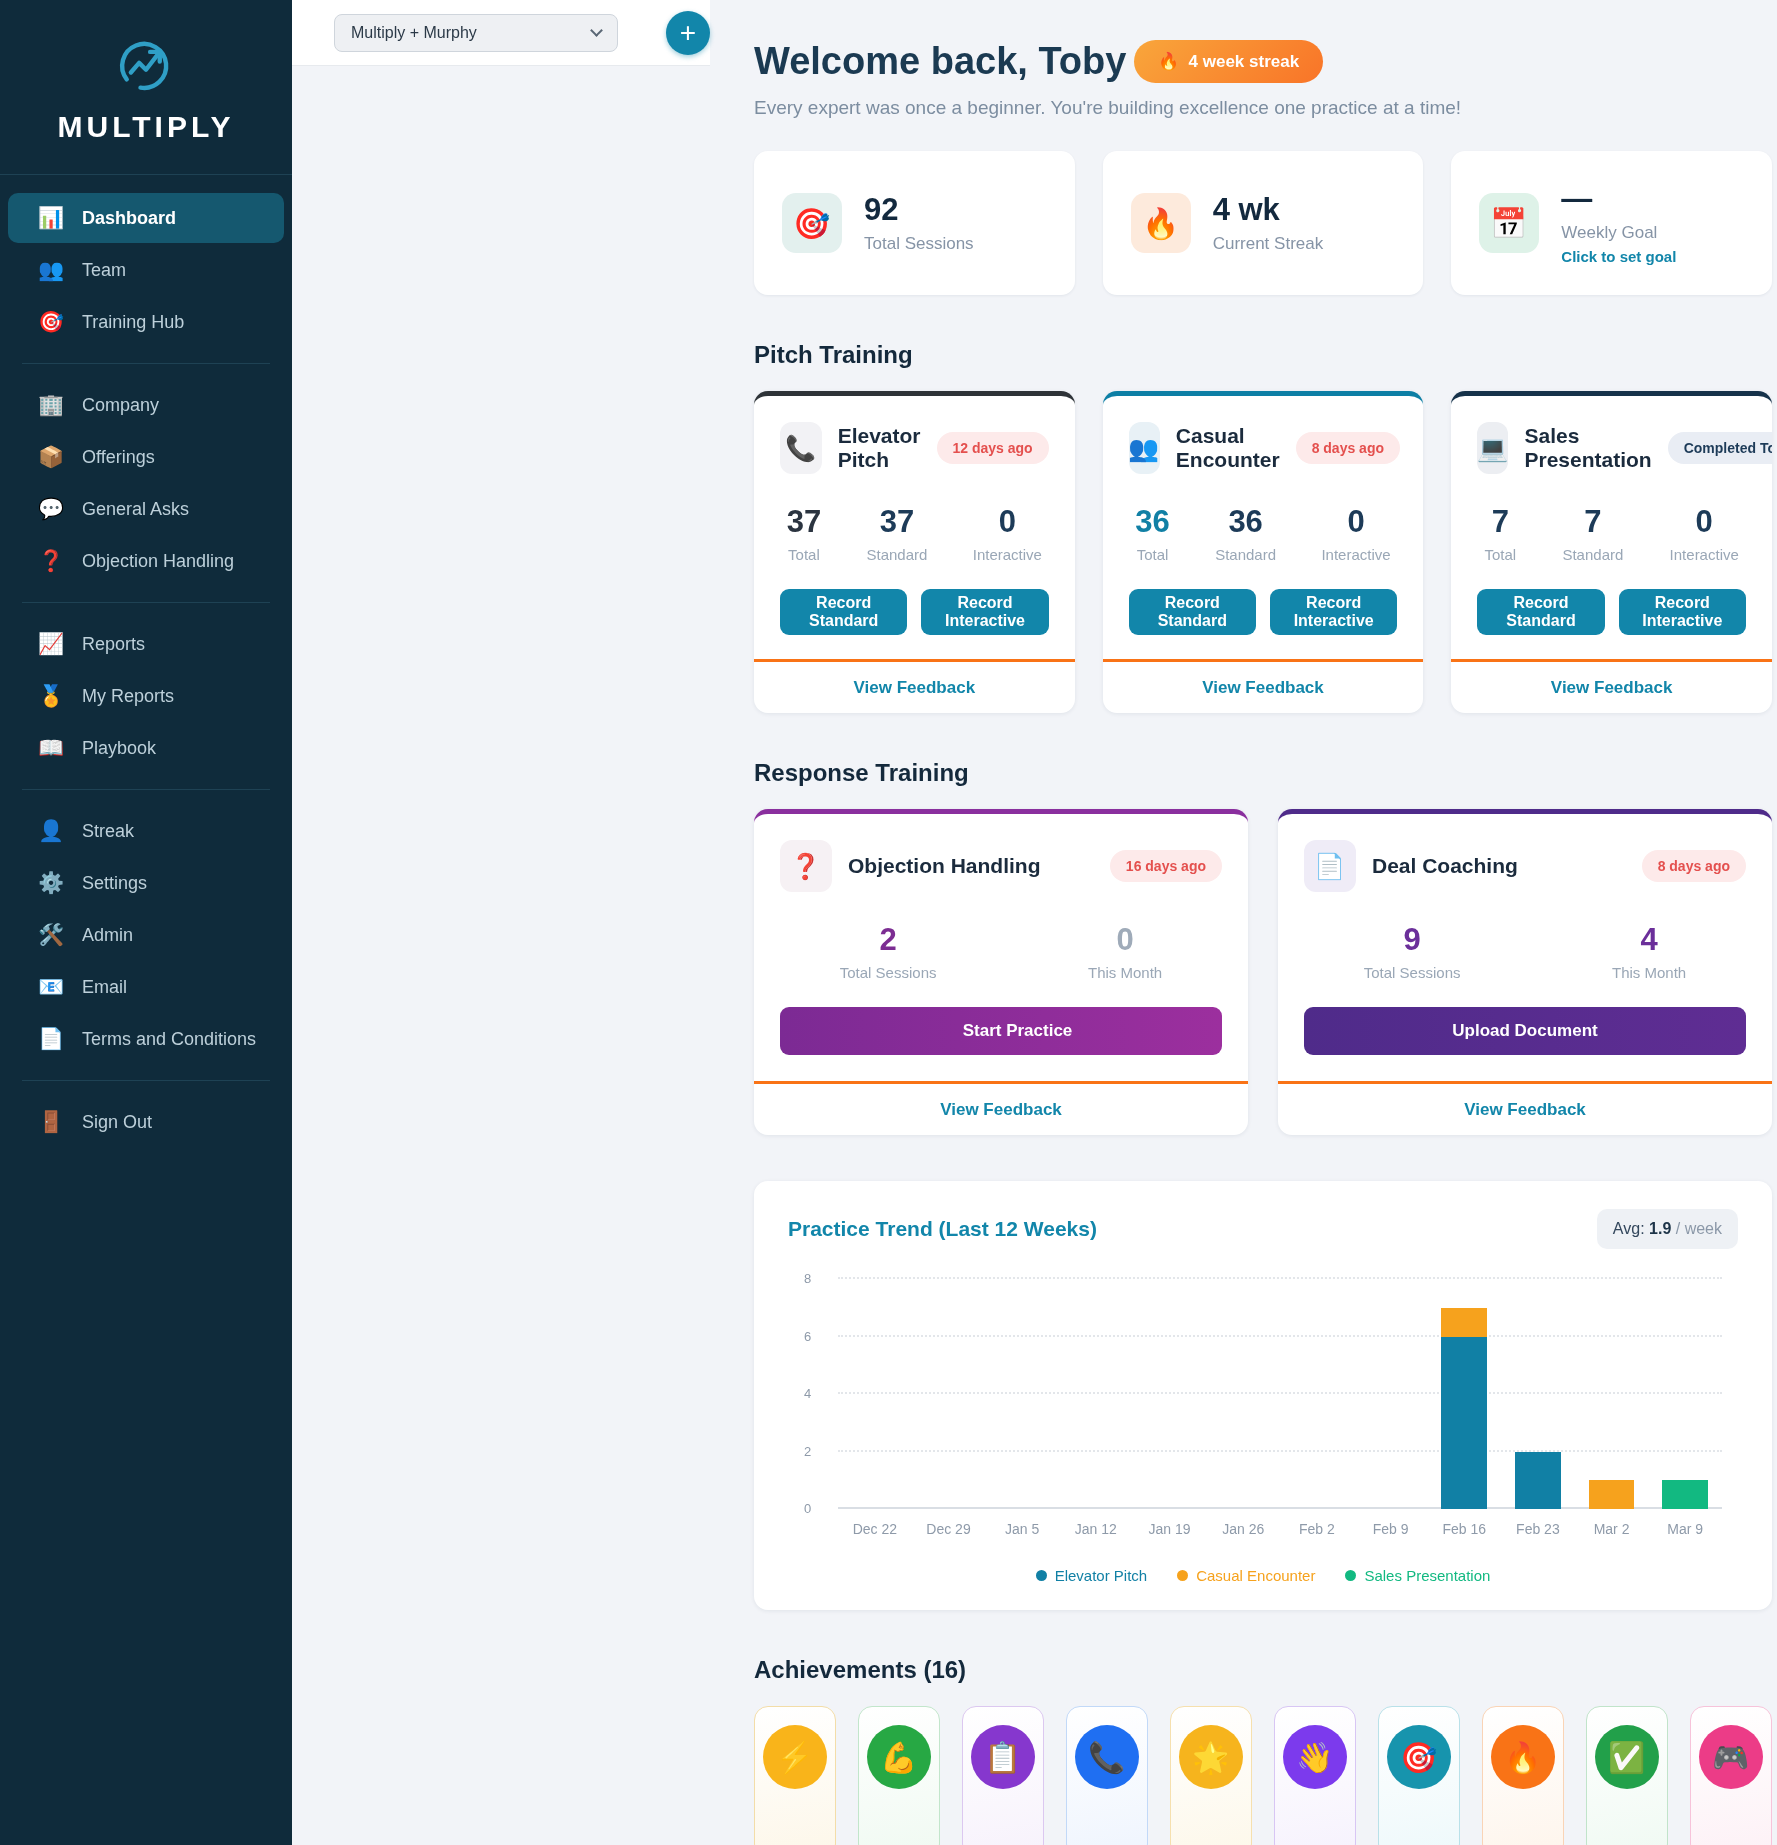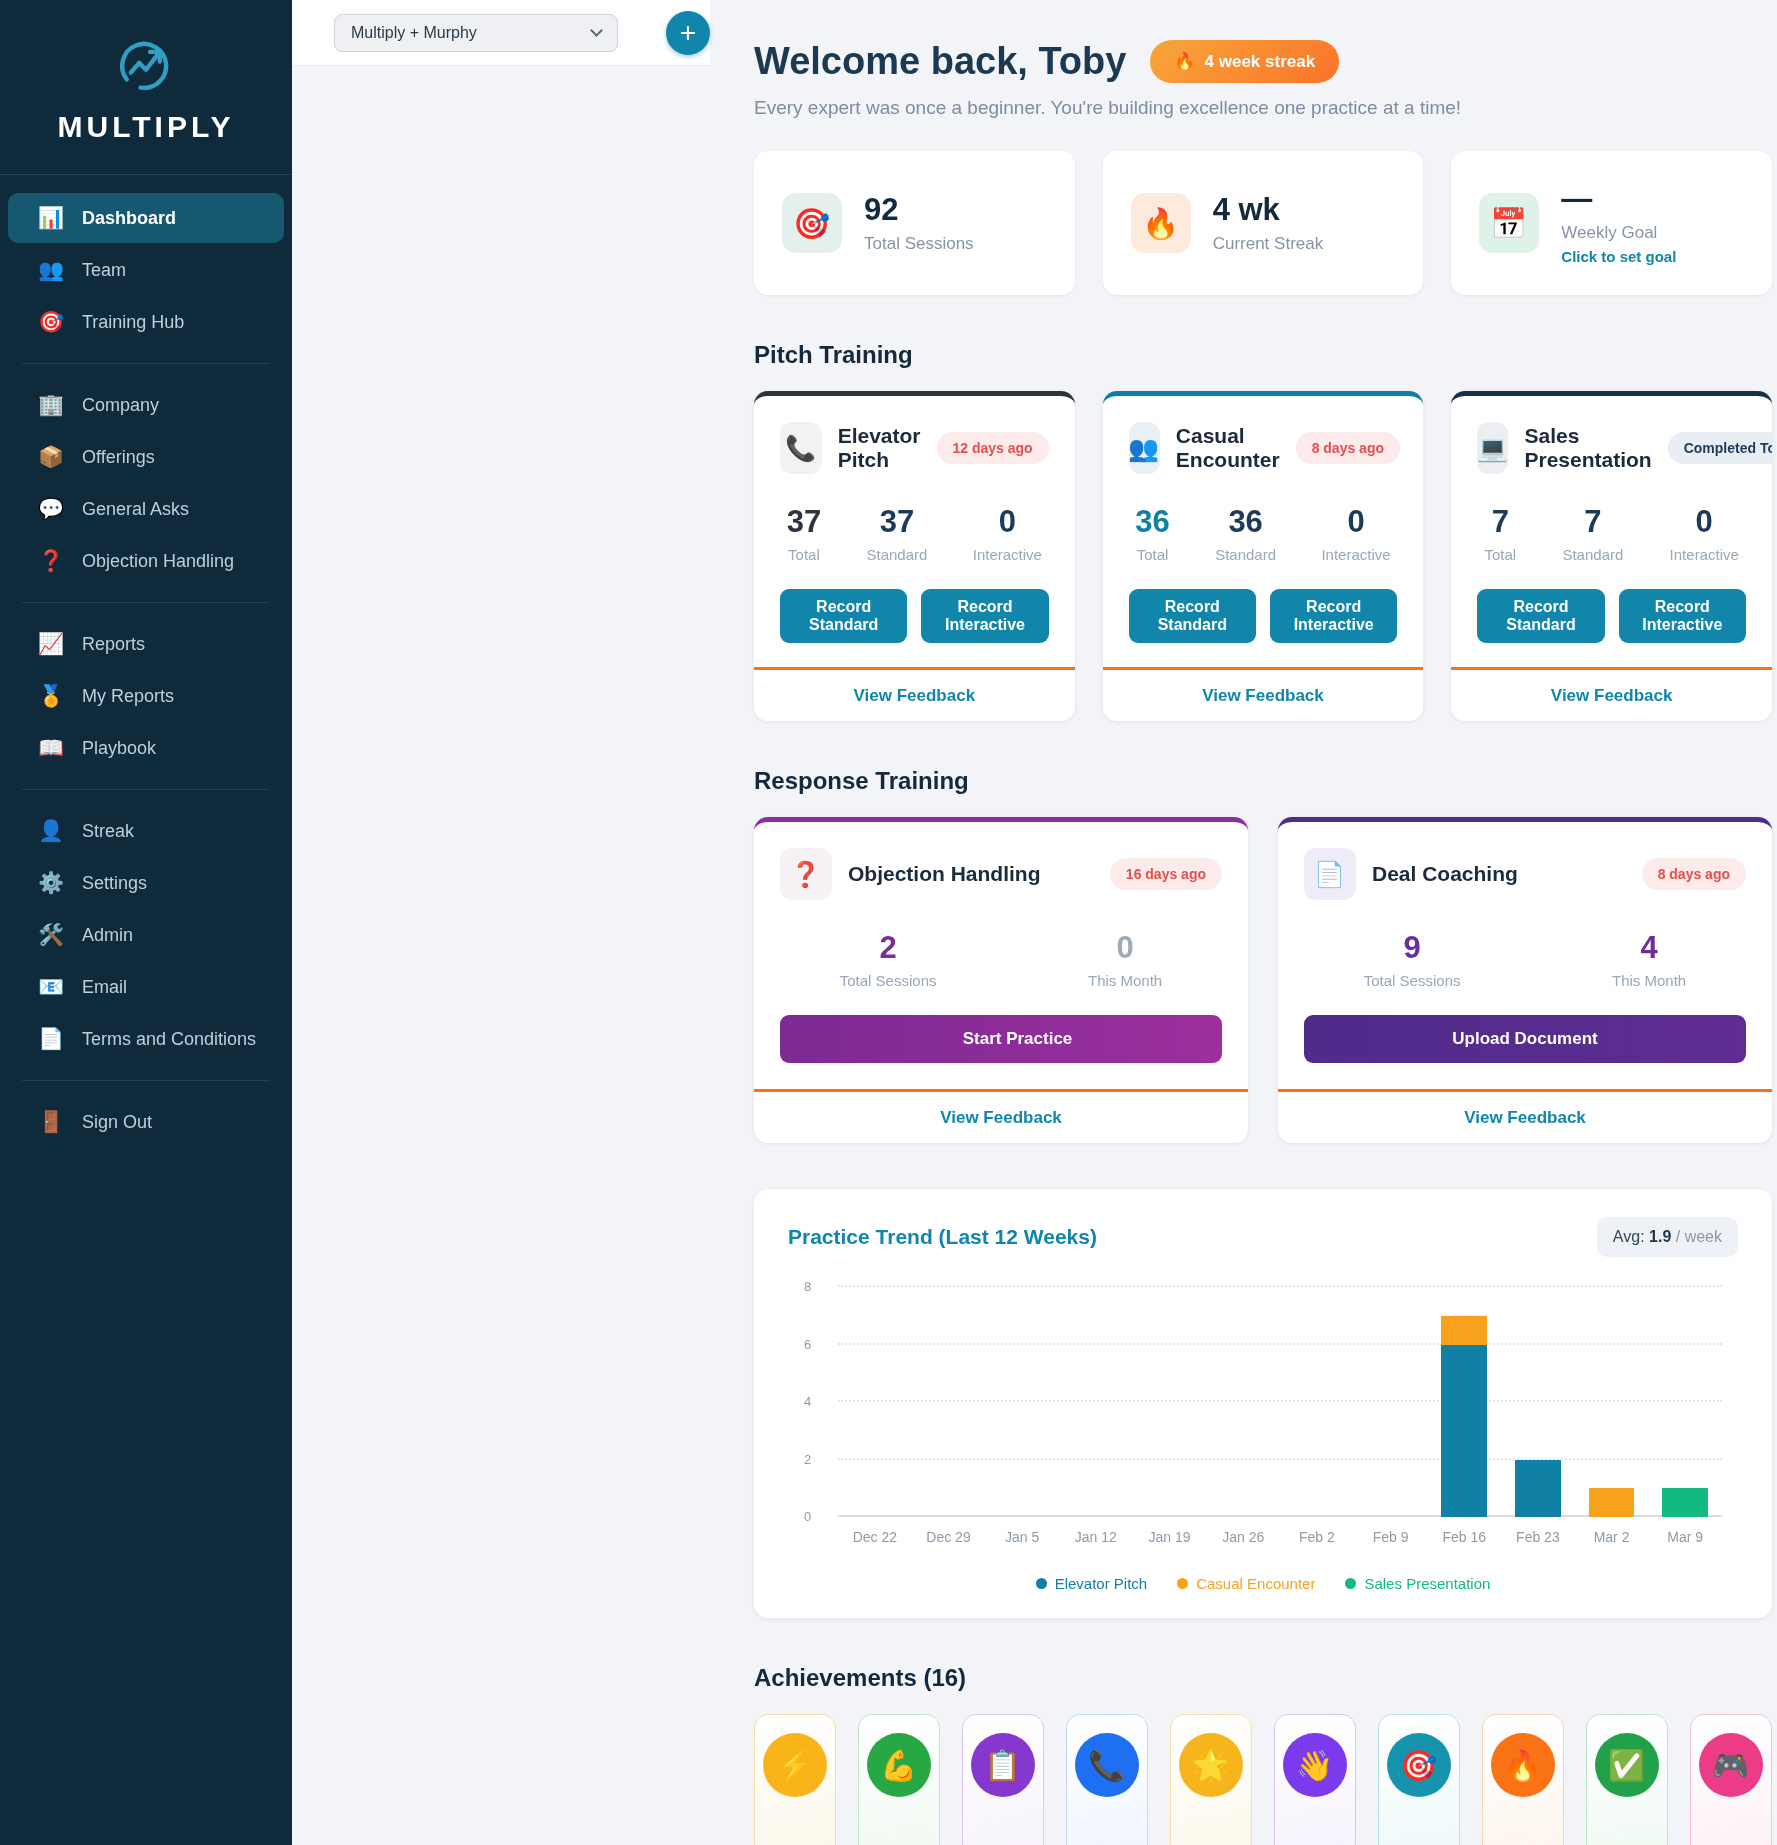--- a/index.html
+++ b/index.html
@@ -26,21 +26,21 @@
   .team-select { width:284px; height:38px; background:#eef0f3; border:1px solid #cfd5dc;
     border-radius:8px; display:flex; align-items:center; justify-content:space-between;
     padding:0 16px; font-size:16px; color:#2c3a48; cursor:pointer; }
   .chev { width:9px; height:9px; border-right:2px solid #5a6775; border-bottom:2px solid #5a6775;
     transform:rotate(45deg); margin-top:-4px; }
   .add-btn { width:44px; height:44px; border-radius:50%; border:none; background:#1286aa;
     color:#fff; font-size:28px; line-height:40px; cursor:pointer; box-shadow:0 2px 5px rgba(18,134,170,.4); }
 
   .main { flex:1; padding:40px 44px 0; }
 
-  .welcome-row { display:flex; align-items:flex-end; gap:24px; }
+  .welcome-row { display:flex; align-items:flex-end; gap:8px; }
   .welcome { font-size:38px; font-weight:bold; color:#1b3a52; }
   .streak-badge { background:linear-gradient(135deg,#f9a63b,#f97428); color:#fff; font-weight:bold;
     font-size:17px; padding:11px 24px; border-radius:999px; display:flex; align-items:center; gap:9px; }
   .subtitle { margin-top:14px; font-size:19px; color:#7c8da0; }
 
   .stats-grid { display:grid; grid-template-columns:repeat(3,1fr); gap:28px; margin-top:32px; }
   .stat-card { background:#fff; border-radius:14px; padding:30px 28px; display:flex; align-items:center;
     gap:22px; box-shadow:0 1px 3px rgba(16,42,67,.07); }
   .stat-ico { width:60px; height:60px; border-radius:14px; display:flex; align-items:center;
     justify-content:center; font-size:30px; }
@@ -56,21 +56,21 @@
     box-shadow:0 1px 4px rgba(16,42,67,.08); overflow:hidden; }
   .tc-head { display:flex; align-items:center; gap:16px; padding:26px 26px 0; }
   .tc-ico { width:52px; height:52px; border-radius:12px; display:flex; align-items:center;
     justify-content:center; font-size:25px; }
   .tc-title { font-size:21px; font-weight:bold; color:#1b2b3d; flex:1; }
   .tc-badge { font-size:14px; font-weight:bold; padding:8px 16px; border-radius:999px; white-space:nowrap; }
   .tc-stats { display:flex; justify-content:space-around; margin:30px 10px 26px; text-align:center; }
   .tc-v { font-size:31px; font-weight:bold; }
   .tc-l { font-size:15px; color:#9aa7b6; margin-top:6px; }
   .tc-actions { display:flex; gap:14px; padding:0 26px 24px; }
-  .tc-actions button, .tc-action-single { flex:1; height:54px; border:none; border-radius:9px;
+  .tc-actions button, .tc-action-single { flex:1; height:46px; border:none; border-radius:9px;
     background:#1286aa; color:#fff; font-size:16px; font-weight:bold; cursor:pointer;
     font-family:"Liberation Sans",sans-serif; }
   .tc-action-wrap { padding:0 26px 26px; display:flex; }
   .tc-action-single { height:48px; font-size:17px; }
   .tc-footer { border-top:3px solid #f97316; height:54px; display:flex; align-items:center; justify-content:center; }
   .tc-footer a { color:#1286aa; font-size:17px; font-weight:bold; text-decoration:none; cursor:pointer; }
 
   
   .chart-card { background:#fff; border-radius:14px; margin-top:46px; padding:28px 34px 26px;
     box-shadow:0 1px 4px rgba(16,42,67,.08); }

